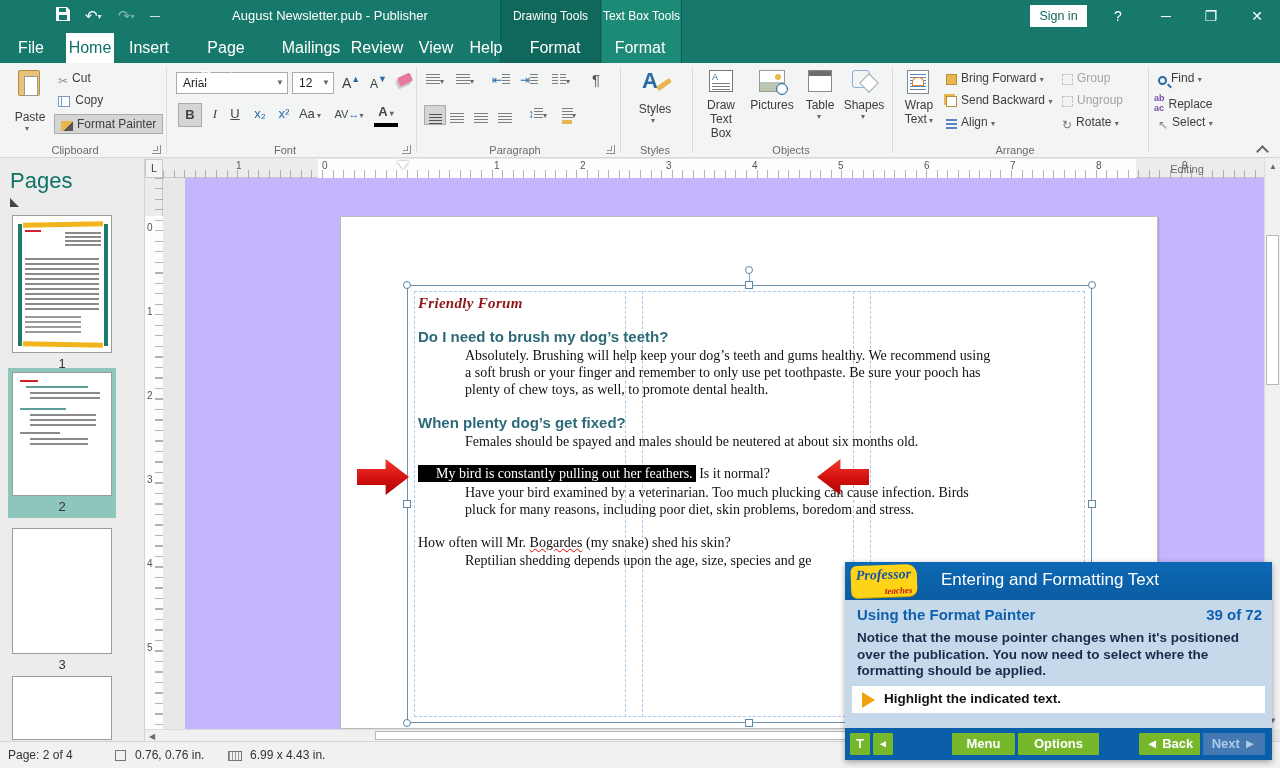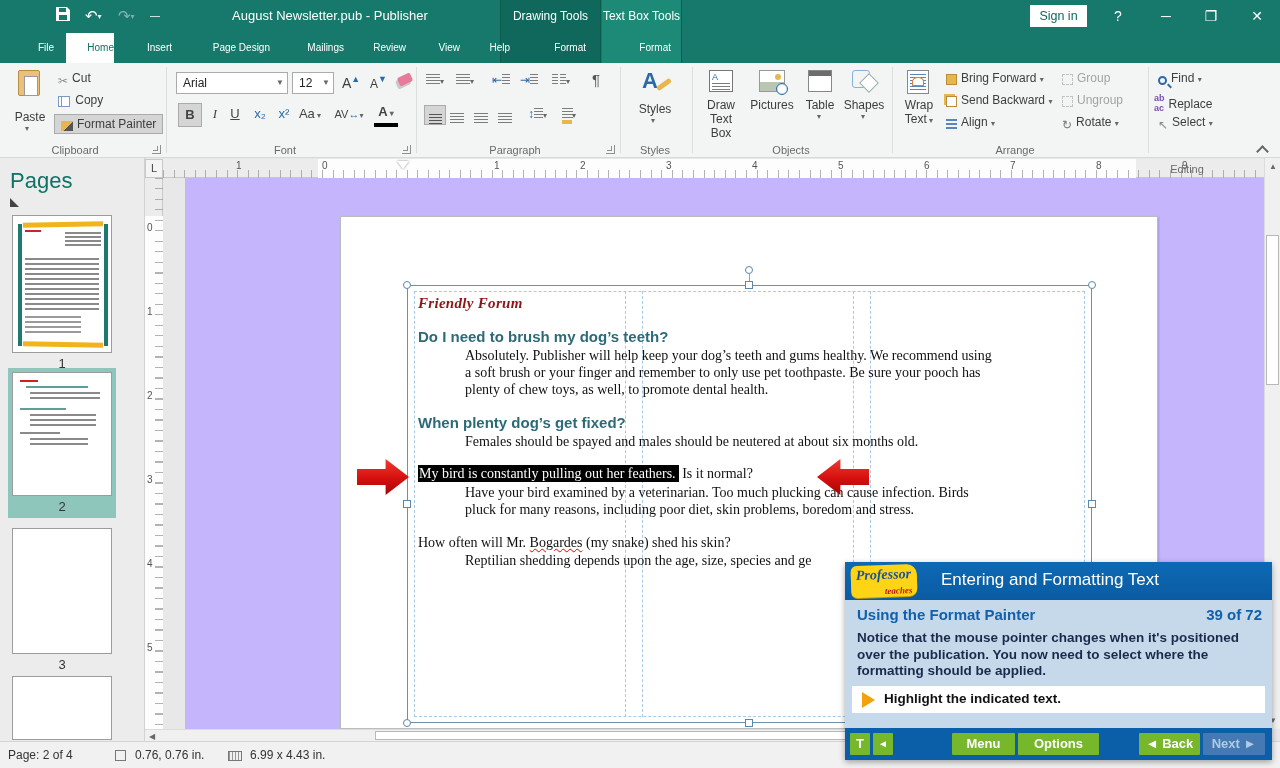--- a/index.html
+++ b/index.html
@@ -13,21 +13,21 @@
   .ctx-block { top:0; height:63px; z-index:6; }
   #ctx-draw { left:500px; width:101px; background:#10685c; border-left:1px solid #0d5a4f; border-right:1px solid #0d5a4f;}
   #ctx-text { left:602px; width:80px; background:#1d8a78; border-right:1px solid #0d5a4f;}
   .ctx-label { width:100%; text-align:center; top:9px; font-size:12px; color:#fff; }
   .qat-btn { top:6px; height:20px; color:#fff; font-size:15px; line-height:20px; }
   .caret-sm { font-size:8px; color:#e8f2f0; vertical-align:middle; }
   #title-text { top:8px; left:230px; width:200px; text-align:center; font-size:13px; color:#fff; z-index:7;}
   #signin { top:5px; left:1030px; width:57px; height:22px; background:#fff; color:#10695c; font-size:12.5px; text-align:center; line-height:22px; z-index:7; }
   .winbtn { top:0px; width:40px; height:33px; color:#fff; text-align:center; line-height:33px; font-size:14px; z-index:7;}
   
-  .tab { top:0; height:30px; line-height:30px; font-size:10px; color:#fff; text-align:right; z-index:7; }
+  .tab { top:0; height:30px; line-height:30px; font-size:16px; color:#fff; text-align:center; z-index:7; }
   .tab.active { background:#fff; color:#0f7265; }
   
   #ribbon { left:0; top:63px; width:1280px; height:95px; background:#f3f4f4; border-bottom:1px solid #d8d8d8; z-index:4; }
   .gsep { top:4px; width:1px; height:86px; background:#dcdddd; }
   .glabel { top:81px; font-size:11px; color:#6a6a6a; text-align:center; }
   .launcher { top:82px; width:9px; height:9px; border-right:1px solid #909090; border-bottom:1px solid #909090; }
   .launcher:before { content:""; position:absolute; right:2px; bottom:2px; width:4px; height:4px; border-right:1px solid #909090; border-bottom:1px solid #909090; }
   .rbtn { font-size:12px; color:#3d3d3d; white-space:nowrap; }
   .rbtn .ic { display:inline-block; vertical-align:-3px; margin-right:4px; }
   .toggled { background:#d5d5d5; border:1px solid #ababab; }
@@ -63,21 +63,21 @@
   #canvas { left:165px; top:178px; width:1101px; height:551px; background:#c4b5fd; overflow:hidden; z-index:2;margin-left:20px; }
   #page { position:absolute; left:155px; top:38px; width:818px; height:513px; background:#fff; border:1px solid #bcbcbc; box-shadow:1px 1px 2px rgba(0,0,0,.15); }
   #textbox-border { position:absolute; left:222px; top:107px; width:685px; height:438px; border:1.5px solid #6f90a8; }
   .guide-rect { position:absolute; left:229px; top:113px; width:671px; height:426px; border:1px dashed #a9c9e8; }
   .colguide { position:absolute; top:113px; height:426px; width:0; border-left:1px dashed #a9c9e8; }
   .handle { position:absolute; width:8px; height:8px; background:#fff; border:1px solid #5b87a8; z-index:6; }
   .handle.round { border-radius:50%; }
   .doc-sans { position:absolute; font-family:"Liberation Sans",sans-serif; font-weight:bold; font-size:15px; color:#2d6a78; white-space:nowrap; }
   .doc-serif { position:absolute; font-family:"Liberation Serif",serif; font-size:14px; color:#111; white-space:nowrap; }
   .squiggle { text-decoration:underline; text-decoration-style:wavy; text-decoration-color:#e00; text-decoration-thickness:1px; }
-  .hl { background:#000; color:#fff; padding:1px 3px 1px 1px; }
+  .hl { background:#000; color:#fff; padding:1px 3px 1px 18px; }
   .red-arrow { position:absolute; width:52px; height:36px; z-index:7;
     background:linear-gradient(180deg,#f23a2e 0%,#d40f0f 55%,#a80606 100%);
     filter:drop-shadow(0 1px 1px rgba(0,0,0,.4));
     clip-path:polygon(0 28%,55% 28%,55% 0,100% 50%,55% 100%,55% 72%,0 72%); }
   .red-arrow.left { transform:scaleX(-1); }
   
   #vscroll { left:1264px; top:158px; width:16px; height:571px; background:#f0f0f0; border-left:1px solid #dcdcdc; z-index:3; }
   #vscroll .thumb { position:absolute; left:1px; top:77px; width:13px; height:150px; background:#fff; border:1px solid #b8b8b8; }
   #hscroll { left:145px; top:729px; width:1119px; height:12px; background:#f0f0f0; border-top:1px solid #dcdcdc; z-index:3; }
   #hscroll .thumb { position:absolute; left:230px; top:1px; width:770px; height:9px; background:#fff; border:1px solid #b8b8b8; }
@@ -343,21 +343,21 @@
     <div class="handle round" style="left:903px;top:103px;"></div>
     <div class="handle round" style="left:218px;top:541px;"></div>
     <div class="handle round" style="left:903px;top:541px;"></div>
     <div class="handle" style="left:560px;top:103px;"></div>
     <div class="handle" style="left:218px;top:322px;"></div>
     <div class="handle" style="left:903px;top:322px;"></div>
     <div class="handle" style="left:560px;top:541px;"></div>
 
     <div class="abs doc-serif" style="left:233px;top:117px;font-size:15px;font-weight:bold;font-style:italic;color:#8c1515;letter-spacing:.3px;">Friendly Forum</div>
     <div class="abs doc-sans" style="left:233px;top:150px;">Do I need to brush my dog’s teeth?</div>
-    <div class="abs doc-serif" style="left:280px;top:170px;">Absolutely. Publisher will help keep your dog’s teeth and gums healthy. We recommend using</div>
+    <div class="abs doc-serif" style="left:280px;top:170px;">Absolutely. Brushing will help keep your dog’s teeth and gums healthy. We recommend using</div>
     <div class="abs doc-serif" style="left:280px;top:187px;">a soft brush or your finger and remember to only use pet toothpaste. Be sure your pooch has</div>
     <div class="abs doc-serif" style="left:280px;top:204px;">plenty of chew toys, as well, to promote dental health.</div>
     <div class="abs doc-sans" style="left:233px;top:236px;">When plenty dog’s get fixed?</div>
     <div class="abs doc-serif" style="left:280px;top:256px;">Females should be spayed and males should be neutered at about six months old.</div>
     <div class="abs doc-serif" style="left:233px;top:288px;"><span class="hl">My bird is constantly pulling out her feathers.</span><span> Is it normal?</span></div>
     <div class="abs doc-serif" style="left:280px;top:307px;">Have your bird examined by a veterinarian. Too much plucking can cause infection. Birds</div>
     <div class="abs doc-serif" style="left:280px;top:324px;">pluck for many reasons, including poor diet, skin problems, boredom and stress.</div>
     <div class="abs doc-serif" style="left:233px;top:357px;"><span>How often will Mr. </span><span class="squiggle">Bogardes</span><span> (my snake) shed his skin?</span></div>
     <div class="abs doc-serif" style="left:280px;top:375px;">Reptilian shedding depends upon the age, size, species and ge</div>
 

